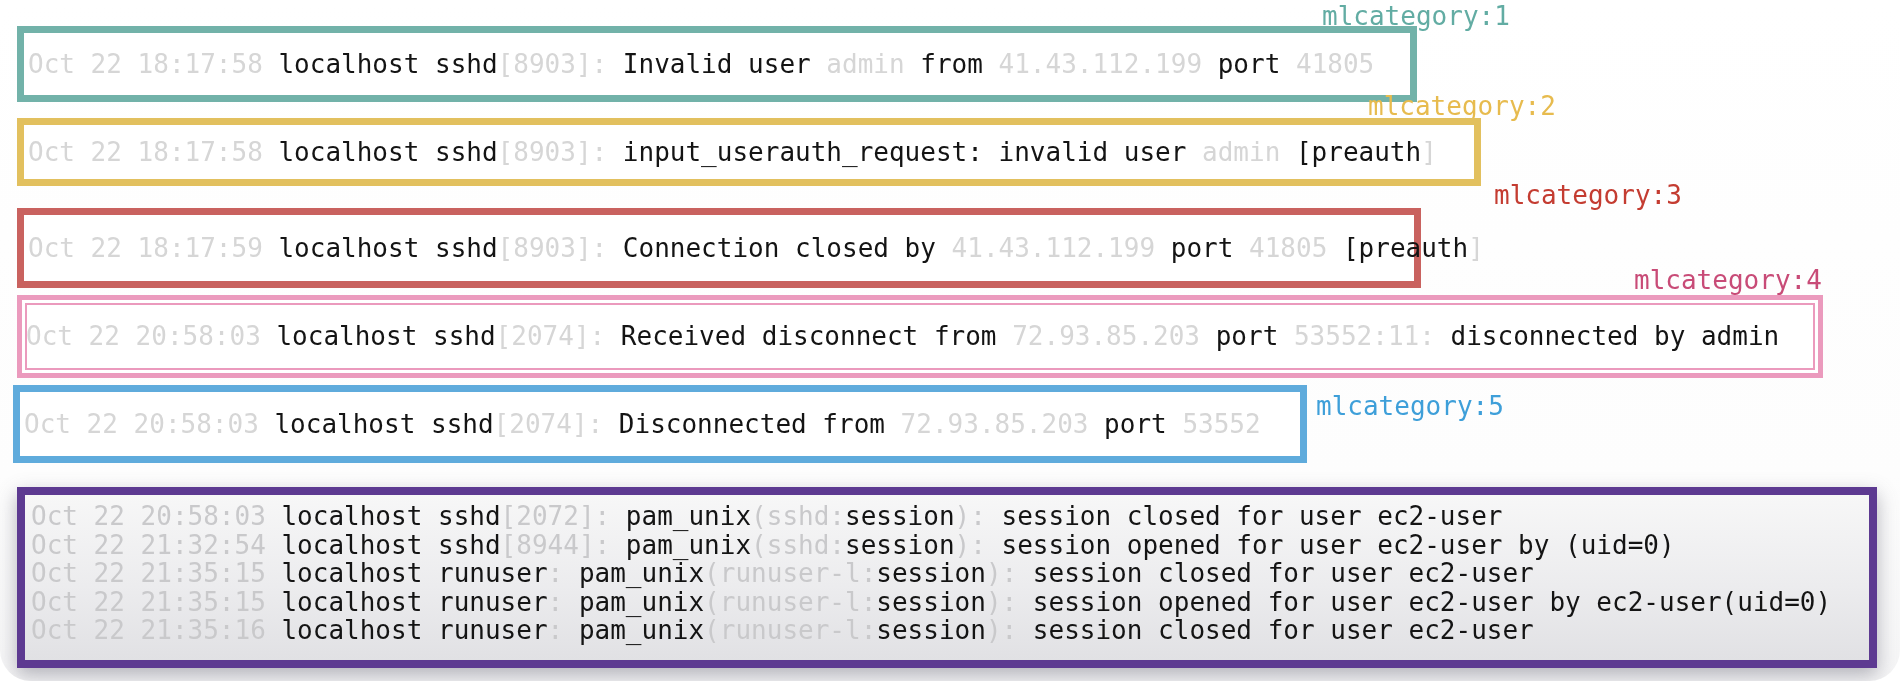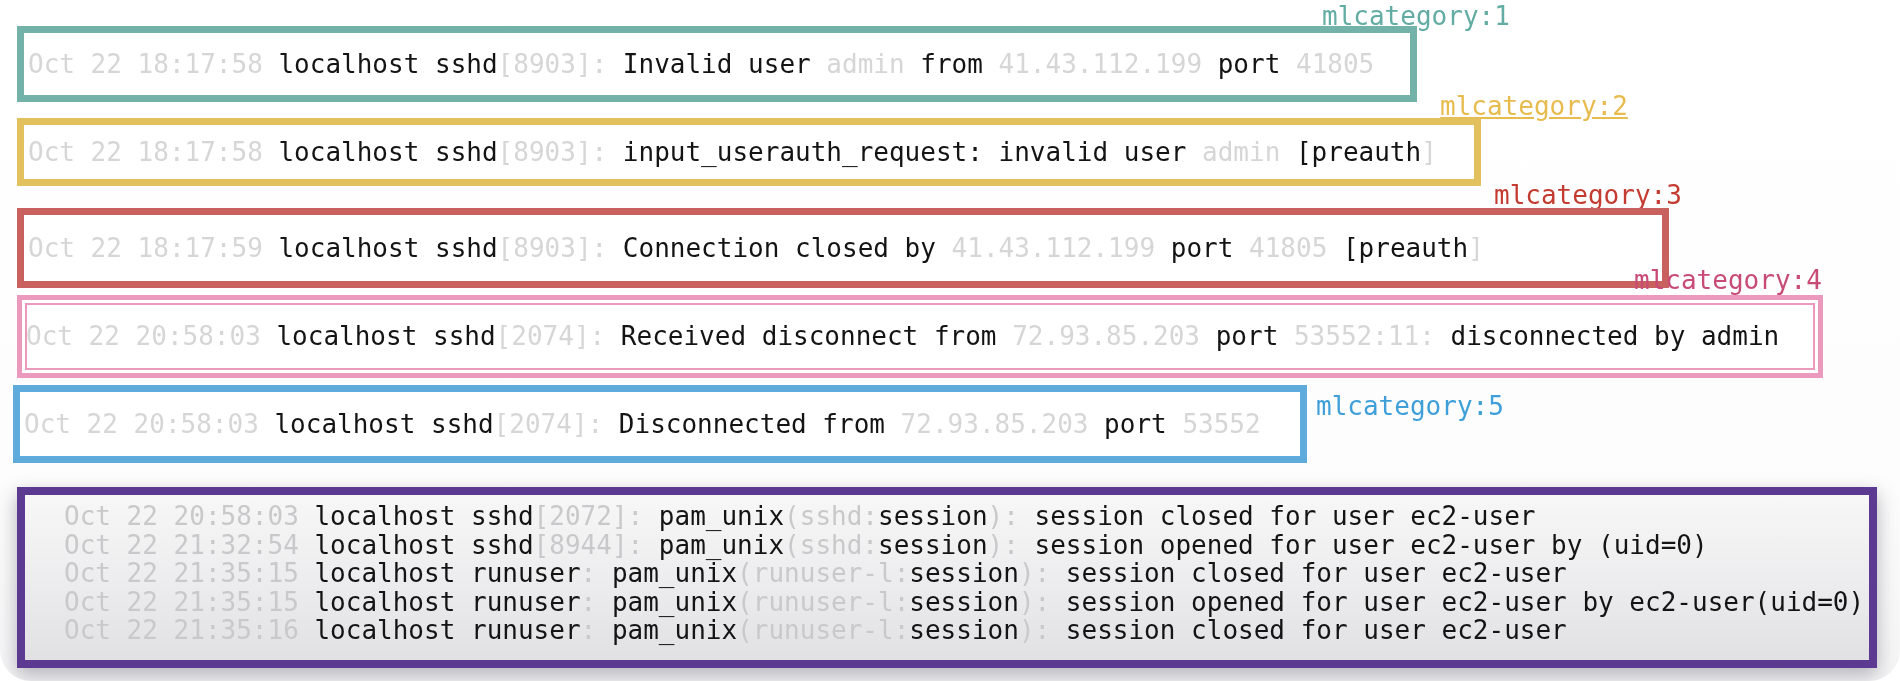--- a/index.html
+++ b/index.html
@@ -34,42 +34,42 @@
     padding-top:7px;
     background:linear-gradient(180deg,#f7f7f7 0%,#ececee 55%,#e1e1e4 100%);
     box-shadow:0 7px 18px rgba(95,95,110,0.45);
   }
   .log-line{
     white-space:pre;
     font-size:26px;line-height:28.6px;
     padding-left:4px;
     color:#141414;
   }
-  .log-box.shaded .log-line{padding-left:16px;margin-left:23px;}
+  .log-box.shaded .log-line{padding-left:6px;}
   .log-line .dim{color:var(--dim);}
   .log-line .strong{color:#141414;}
   .cursor{position:absolute;width:19px;height:28px;}
 </style>
 </head>
 <body>
 
 <div class="stage" id="canvas">
   <svg class="cursor" id="cursor" viewBox="0 0 17 26" xmlns="http://www.w3.org/2000/svg" style="left: 1178px; top: 344px;">
     <path d="M1 0.5 L1 20.5 L5.9 16.3 L9.4 24.2 L12.5 22.8 L8.9 15.0 L15.4 15.0 Z" fill="#111111" stroke="#ffffff" stroke-width="1"></path>
   </svg>
 <div class="cat-label" style="left: 1322px; top: 2px; color: rgb(98, 172, 163);">mlcategory:1</div>
     <div class="log-box single" style="left: 17px; top: 26px; width: 1400px; height: 76px; --bc: #72b2a9; --dim: #d6d6d6;">
       <div class="log-line"><span class="dim">Oct 22 18:17:58 </span><span class="strong">localhost sshd</span><span class="dim">[8903]: </span><span class="strong">Invalid user </span><span class="dim">admin </span><span class="strong">from </span><span class="dim">41.43.112.199 </span><span class="strong">port </span><span class="dim">41805</span></div>
     </div>
-    <div class="cat-label" style="left: 1440px; top: 92px; color: rgb(231, 187, 78); text-decoration: underline;">mlcategory:2</div>
+    <div class="cat-label" style="left: 1368px; top: 92px; color: rgb(231, 187, 78);">mlcategory:2</div>
     <div class="log-box single" style="left: 17px; top: 118px; width: 1464px; height: 68px; --bc: #e2c05e; --dim: #d6d6d6;">
       <div class="log-line"><span class="dim">Oct 22 18:17:58 </span><span class="strong">localhost sshd</span><span class="dim">[8903]: </span><span class="strong">input_userauth_request: invalid user </span><span class="dim">admin </span><span class="strong">[preauth</span><span class="dim">]</span></div>
     </div>
     <div class="cat-label" style="left: 1494px; top: 181px; color: rgb(196, 60, 49);">mlcategory:3</div>
-    <div class="log-box single" style="left: 17px; top: 208px; width: 1652px; height: 80px; --bc: #c9625f; --dim: #d6d6d6;">
+    <div class="log-box single" style="left: 17px; top: 208px; width: 1404px; height: 80px; --bc: #c9625f; --dim: #d6d6d6;">
       <div class="log-line"><span class="dim">Oct 22 18:17:59 </span><span class="strong">localhost sshd</span><span class="dim">[8903]: </span><span class="strong">Connection closed by </span><span class="dim">41.43.112.199 </span><span class="strong">port </span><span class="dim">41805 </span><span class="strong">[preauth</span><span class="dim">]</span></div>
     </div>
     <div class="cat-label" style="left: 1634px; top: 266px; color: rgb(200, 75, 119);">mlcategory:4</div>
     <div class="log-box double" style="left: 17px; top: 295px; width: 1806px; height: 83px; --bc: #eb9abd; --dim: #d6d6d6;">
       <div class="log-line"><span class="dim">Oct 22 20:58:03 </span><span class="strong">localhost sshd</span><span class="dim">[2074]: </span><span class="strong">Received disconnect from </span><span class="dim">72.93.85.203 </span><span class="strong">port </span><span class="dim">53552:11: </span><span class="strong">disconnected by admin</span></div>
     </div>
     <div class="cat-label" style="left: 1316px; top: 392px; color: rgb(62, 159, 217);">mlcategory:5</div>
     <div class="log-box single" style="left: 13px; top: 385px; width: 1294px; height: 78px; --bc: #5fabdc; --dim: #d6d6d6;">
       <div class="log-line"><span class="dim">Oct 22 20:58:03 </span><span class="strong">localhost sshd</span><span class="dim">[2074]: </span><span class="strong">Disconnected from </span><span class="dim">72.93.85.203 </span><span class="strong">port </span><span class="dim">53552</span></div>
     </div>

